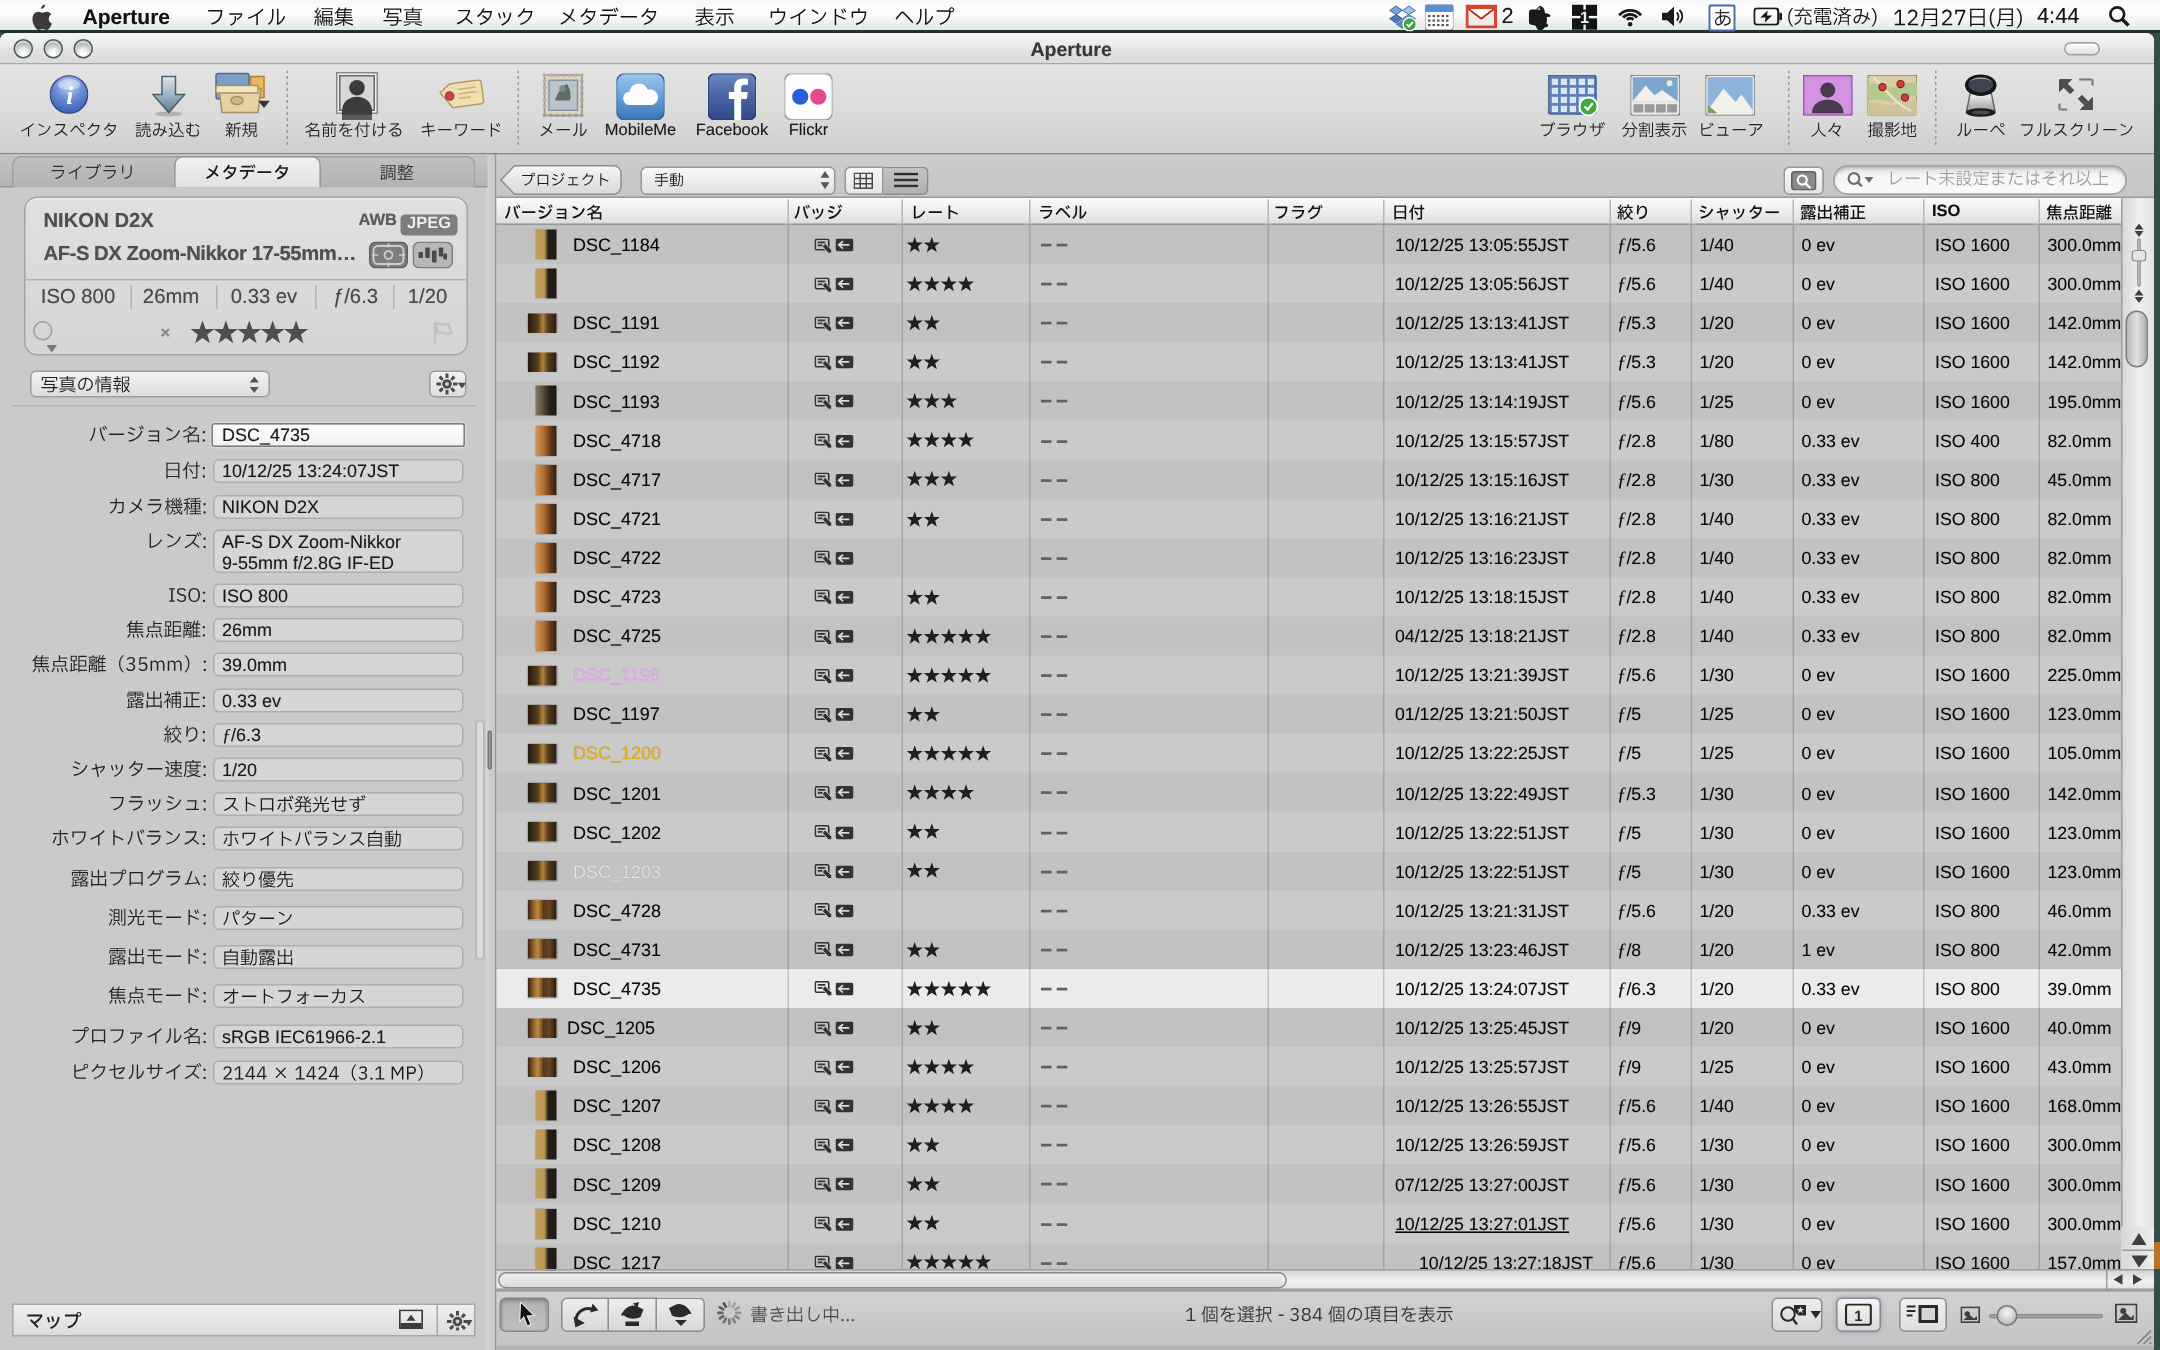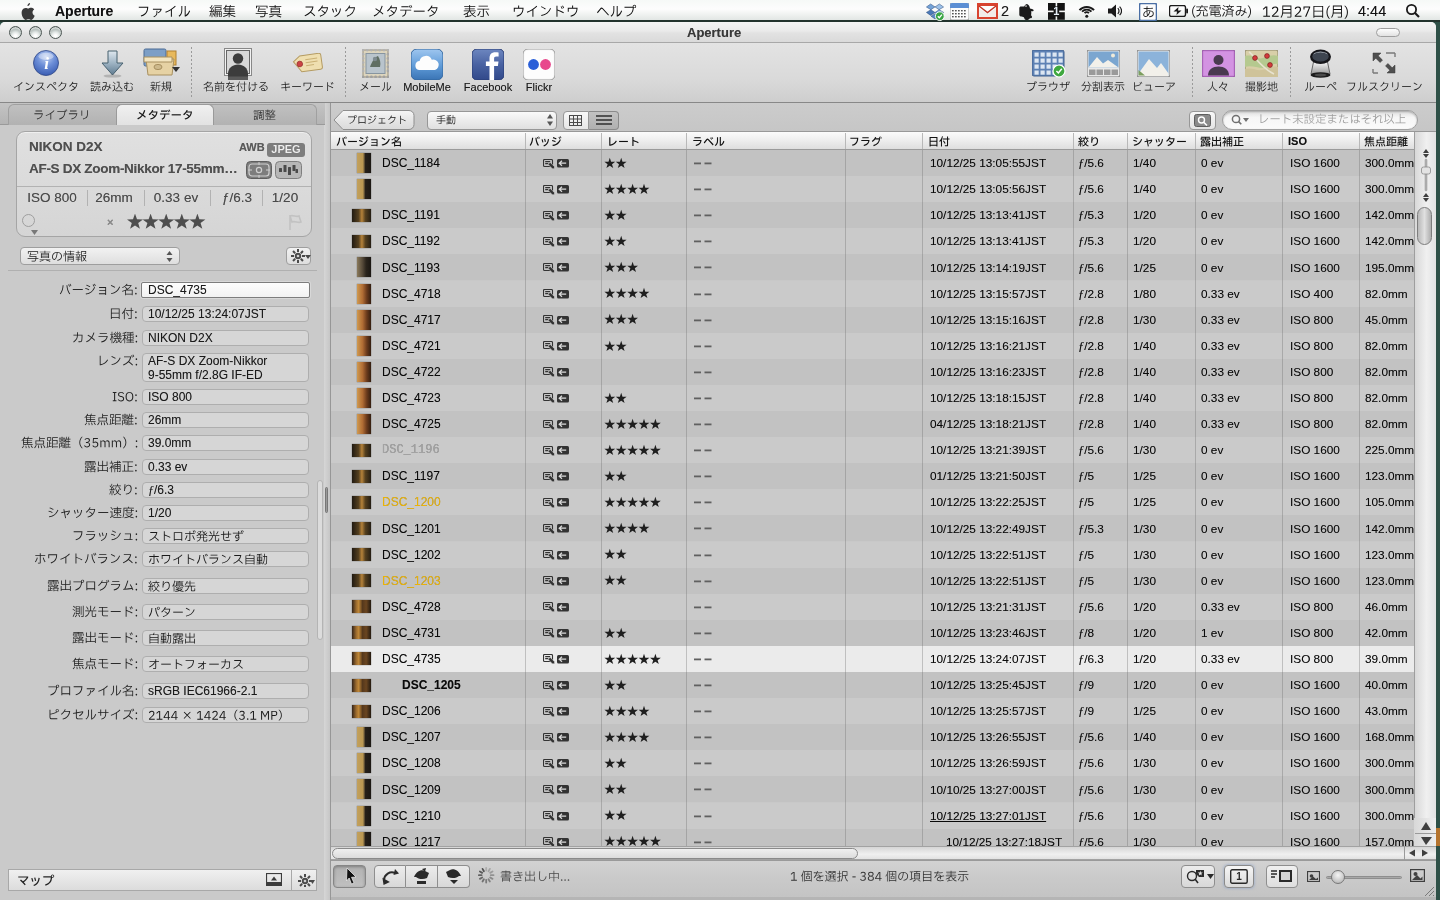--- a/index.html
+++ b/index.html
@@ -1556,21 +1556,21 @@
       <rect x="10.5" width="7" height="1.8" y="0.5" fill="#606060"></rect>
     </svg>
     <div class="t" style="left:930.0px;top:417.1px;font-size:11.8px;color:#0a0a0a;font-weight:normal;">04/12/25 13:18:21JST</div>
     <div class="t" style="left:1078.0px;top:417.1px;font-size:11.8px;color:#0a0a0a;font-weight:normal;"><i style="font-family:'Liberation Serif';font-size:12.5px">ƒ</i>/2.8</div>
     <div class="t" style="left:1133.0px;top:417.1px;font-size:11.8px;color:#0a0a0a;font-weight:normal;">1/40</div>
     <div class="t" style="left:1201.0px;top:417.1px;font-size:11.8px;color:#0a0a0a;font-weight:normal;">0.33 ev</div>
     <div class="t" style="left:1290.0px;top:417.1px;font-size:11.8px;color:#0a0a0a;font-weight:normal;">ISO 800</div>
     <div class="t" style="left:1365.0px;top:417.1px;font-size:11.8px;color:#0a0a0a;font-weight:normal;">82.0mm</div>
     <div class="a" style="left:331px;top:437.1px;width:1083px;height:26.1px;background:#cacaca"></div>
     <div class="a" style="left:352.0px;top:443.6px;width:19px;height:13px;background:linear-gradient(90deg,#201a12 0%,#55401f 35%,#b5823a 52%,#55401f 70%,#241d13 100%);box-shadow:0 0 1px rgba(0,0,0,0.6)"></div>
-    <div class="t" style="left:382.0px;top:443.2px;font-size:12.0px;color:#a3a3a3;font-weight:normal;font-family:Liberation Mono, monospace;">DSC_1196</div>
+    <div class="t" style="left:382.0px;top:443.2px;font-size:12.0px;color:#f0abfc;font-weight:normal;">DSC_1196</div>
     <svg class="a" style="left:543.0px;top:445.6px;" width="12.0" height="10.0" viewBox="0 0 12.0 10.0">
       <rect x="0.5" y="0.5" width="9" height="7" rx="1" fill="none" stroke="#333" stroke-width="1.1"></rect>
       <path d="M2.2 2.6h5M2.2 4.6h3.2" stroke="#333" stroke-width="1.1"></path>
       <path d="M7 3.2 11.5 7.7 11.5 9.8 9.3 9.8 5.2 5.4z" fill="#333" stroke="#d4d4d4" stroke-width="0.6"></path>
     </svg>
     <svg class="a" style="left:557.0px;top:446.1px;" width="12.0" height="9.0" viewBox="0 0 12.0 9.0">
       <rect width="12" height="8.5" rx="1.5" fill="#333"></rect>
       <path d="M2.2 4.2h7M5 1.8 2.2 4.2l2.8 2.5" stroke="#dcdcdc" stroke-width="1.2" fill="none"></path>
     </svg>
     <svg class="a" style="left:604.0px;top:443.9px;" width="60.0" height="13.0" viewBox="0 0 60.0 13.0">
@@ -1694,21 +1694,21 @@
       <rect x="10.5" width="7" height="1.8" y="0.5" fill="#606060"></rect>
     </svg>
     <div class="t" style="left:930.0px;top:547.6px;font-size:11.8px;color:#0a0a0a;font-weight:normal;">10/12/25 13:22:51JST</div>
     <div class="t" style="left:1078.0px;top:547.6px;font-size:11.8px;color:#0a0a0a;font-weight:normal;"><i style="font-family:'Liberation Serif';font-size:12.5px">ƒ</i>/5</div>
     <div class="t" style="left:1133.0px;top:547.6px;font-size:11.8px;color:#0a0a0a;font-weight:normal;">1/30</div>
     <div class="t" style="left:1201.0px;top:547.6px;font-size:11.8px;color:#0a0a0a;font-weight:normal;">0 ev</div>
     <div class="t" style="left:1290.0px;top:547.6px;font-size:11.8px;color:#0a0a0a;font-weight:normal;">ISO 1600</div>
     <div class="t" style="left:1365.0px;top:547.6px;font-size:11.8px;color:#0a0a0a;font-weight:normal;">123.0mm</div>
     <div class="a" style="left:331px;top:567.6px;width:1083px;height:26.1px;background:#c2c2c2"></div>
     <div class="a" style="left:352.0px;top:574.1px;width:19px;height:13px;background:linear-gradient(90deg,#201a12 0%,#55401f 35%,#b5823a 52%,#55401f 70%,#241d13 100%);box-shadow:0 0 1px rgba(0,0,0,0.6)"></div>
-    <div class="t" style="left:382.0px;top:573.7px;font-size:12.0px;color:#eab308;font-weight:normal;">DSC_1203</div>
+    <div class="t" style="left:382.0px;top:573.7px;font-size:12.0px;color:#e5e5e5;font-weight:normal;">DSC_1203</div>
     <svg class="a" style="left:543.0px;top:576.1px;" width="12.0" height="10.0" viewBox="0 0 12.0 10.0">
       <rect x="0.5" y="0.5" width="9" height="7" rx="1" fill="none" stroke="#333" stroke-width="1.1"></rect>
       <path d="M2.2 2.6h5M2.2 4.6h3.2" stroke="#333" stroke-width="1.1"></path>
       <path d="M7 3.2 11.5 7.7 11.5 9.8 9.3 9.8 5.2 5.4z" fill="#333" stroke="#d4d4d4" stroke-width="0.6"></path>
     </svg>
     <svg class="a" style="left:557.0px;top:576.6px;" width="12.0" height="9.0" viewBox="0 0 12.0 9.0">
       <rect width="12" height="8.5" rx="1.5" fill="#333"></rect>
       <path d="M2.2 4.2h7M5 1.8 2.2 4.2l2.8 2.5" stroke="#dcdcdc" stroke-width="1.2" fill="none"></path>
     </svg>
     <svg class="a" style="left:604.0px;top:574.4px;" width="24.0" height="13.0" viewBox="0 0 24.0 13.0">
@@ -1797,21 +1797,21 @@
       <rect x="10.5" width="7" height="1.8" y="0.5" fill="#606060"></rect>
     </svg>
     <div class="t" style="left:930.0px;top:652.0px;font-size:11.8px;color:#0a0a0a;font-weight:normal;">10/12/25 13:24:07JST</div>
     <div class="t" style="left:1078.0px;top:652.0px;font-size:11.8px;color:#0a0a0a;font-weight:normal;"><i style="font-family:'Liberation Serif';font-size:12.5px">ƒ</i>/6.3</div>
     <div class="t" style="left:1133.0px;top:652.0px;font-size:11.8px;color:#0a0a0a;font-weight:normal;">1/20</div>
     <div class="t" style="left:1201.0px;top:652.0px;font-size:11.8px;color:#0a0a0a;font-weight:normal;">0.33 ev</div>
     <div class="t" style="left:1290.0px;top:652.0px;font-size:11.8px;color:#0a0a0a;font-weight:normal;">ISO 800</div>
     <div class="t" style="left:1365.0px;top:652.0px;font-size:11.8px;color:#0a0a0a;font-weight:normal;">39.0mm</div>
     <div class="a" style="left:331px;top:672.0px;width:1083px;height:26.1px;background:#c2c2c2"></div>
     <div class="a" style="left:352.0px;top:678.5px;width:19px;height:13px;background:linear-gradient(90deg,#33241a 0%,#9a6a2e 22%,#c08838 35%,#55381c 55%,#6a4520 75%,#241a10 100%);box-shadow:0 0 1px rgba(0,0,0,0.6)"></div>
-    <div class="t" style="left:402px;top:678.1px;font-size:12.0px;color:#0a0a0a;font-weight:bold;">DSC_1205</div>
+    <div class="t" style="left:378px;top:678.1px;font-size:12.0px;color:#0a0a0a;font-weight:normal;">DSC_1205</div>
     <svg class="a" style="left:543.0px;top:680.5px;" width="12.0" height="10.0" viewBox="0 0 12.0 10.0">
       <rect x="0.5" y="0.5" width="9" height="7" rx="1" fill="none" stroke="#333" stroke-width="1.1"></rect>
       <path d="M2.2 2.6h5M2.2 4.6h3.2" stroke="#333" stroke-width="1.1"></path>
       <path d="M7 3.2 11.5 7.7 11.5 9.8 9.3 9.8 5.2 5.4z" fill="#333" stroke="#d4d4d4" stroke-width="0.6"></path>
     </svg>
     <svg class="a" style="left:557.0px;top:681.0px;" width="12.0" height="9.0" viewBox="0 0 12.0 9.0">
       <rect width="12" height="8.5" rx="1.5" fill="#333"></rect>
       <path d="M2.2 4.2h7M5 1.8 2.2 4.2l2.8 2.5" stroke="#dcdcdc" stroke-width="1.2" fill="none"></path>
     </svg>
     <svg class="a" style="left:604.0px;top:678.8px;" width="24.0" height="13.0" viewBox="0 0 24.0 13.0">
@@ -1923,21 +1923,21 @@
       <path d="M2.2 4.2h7M5 1.8 2.2 4.2l2.8 2.5" stroke="#dcdcdc" stroke-width="1.2" fill="none"></path>
     </svg>
     <svg class="a" style="left:604.0px;top:783.2px;" width="24.0" height="13.0" viewBox="0 0 24.0 13.0">
       <path d="M5.8,0.8 L7.1,4.7 L11.2,4.7 L8.0,7.2 L9.2,11.1 L5.8,8.8 L2.4,11.1 L3.6,7.2 L0.4,4.7 L4.5,4.7 Z" fill="#1f1f1f"></path>
       <path d="M17.2,0.8 L18.5,4.7 L22.6,4.7 L19.4,7.2 L20.6,11.1 L17.2,8.8 L13.8,11.1 L15.0,7.2 L11.8,4.7 L15.9,4.7 Z" fill="#1f1f1f"></path>
     </svg>
     <svg class="a" style="left:694.0px;top:788.4px;" width="20.0" height="3.0" viewBox="0 0 20.0 3.0">
       <rect width="7" height="1.8" y="0.5" fill="#606060"></rect>
       <rect x="10.5" width="7" height="1.8" y="0.5" fill="#606060"></rect>
     </svg>
-    <div class="t" style="left:930.0px;top:782.5px;font-size:11.8px;color:#0a0a0a;font-weight:normal;">10/10/25 13:27:00JST</div>
+    <div class="t" style="left:930.0px;top:782.5px;font-size:11.8px;color:#0a0a0a;font-weight:normal;">07/12/25 13:27:00JST</div>
     <div class="t" style="left:1078.0px;top:782.5px;font-size:11.8px;color:#0a0a0a;font-weight:normal;"><i style="font-family:'Liberation Serif';font-size:12.5px">ƒ</i>/5.6</div>
     <div class="t" style="left:1133.0px;top:782.5px;font-size:11.8px;color:#0a0a0a;font-weight:normal;">1/30</div>
     <div class="t" style="left:1201.0px;top:782.5px;font-size:11.8px;color:#0a0a0a;font-weight:normal;">0 ev</div>
     <div class="t" style="left:1290.0px;top:782.5px;font-size:11.8px;color:#0a0a0a;font-weight:normal;">ISO 1600</div>
     <div class="t" style="left:1365.0px;top:782.5px;font-size:11.8px;color:#0a0a0a;font-weight:normal;">300.0mm</div>
     <div class="a" style="left:331px;top:802.5px;width:1083px;height:26.1px;background:#cacaca"></div>
     <div class="a" style="left:357.0px;top:805.5px;width:14px;height:20px;background:linear-gradient(90deg,#c2a05c 0%,#bb9852 42%,#6a5838 52%,#262019 60%,#1c1813 100%);box-shadow:0 0 1px rgba(0,0,0,0.6)"></div>
     <div class="t" style="left:382.0px;top:808.6px;font-size:12.0px;color:#0a0a0a;font-weight:normal;">DSC_1210</div>
     <svg class="a" style="left:543.0px;top:811.0px;" width="12.0" height="10.0" viewBox="0 0 12.0 10.0">
       <rect x="0.5" y="0.5" width="9" height="7" rx="1" fill="none" stroke="#333" stroke-width="1.1"></rect>

